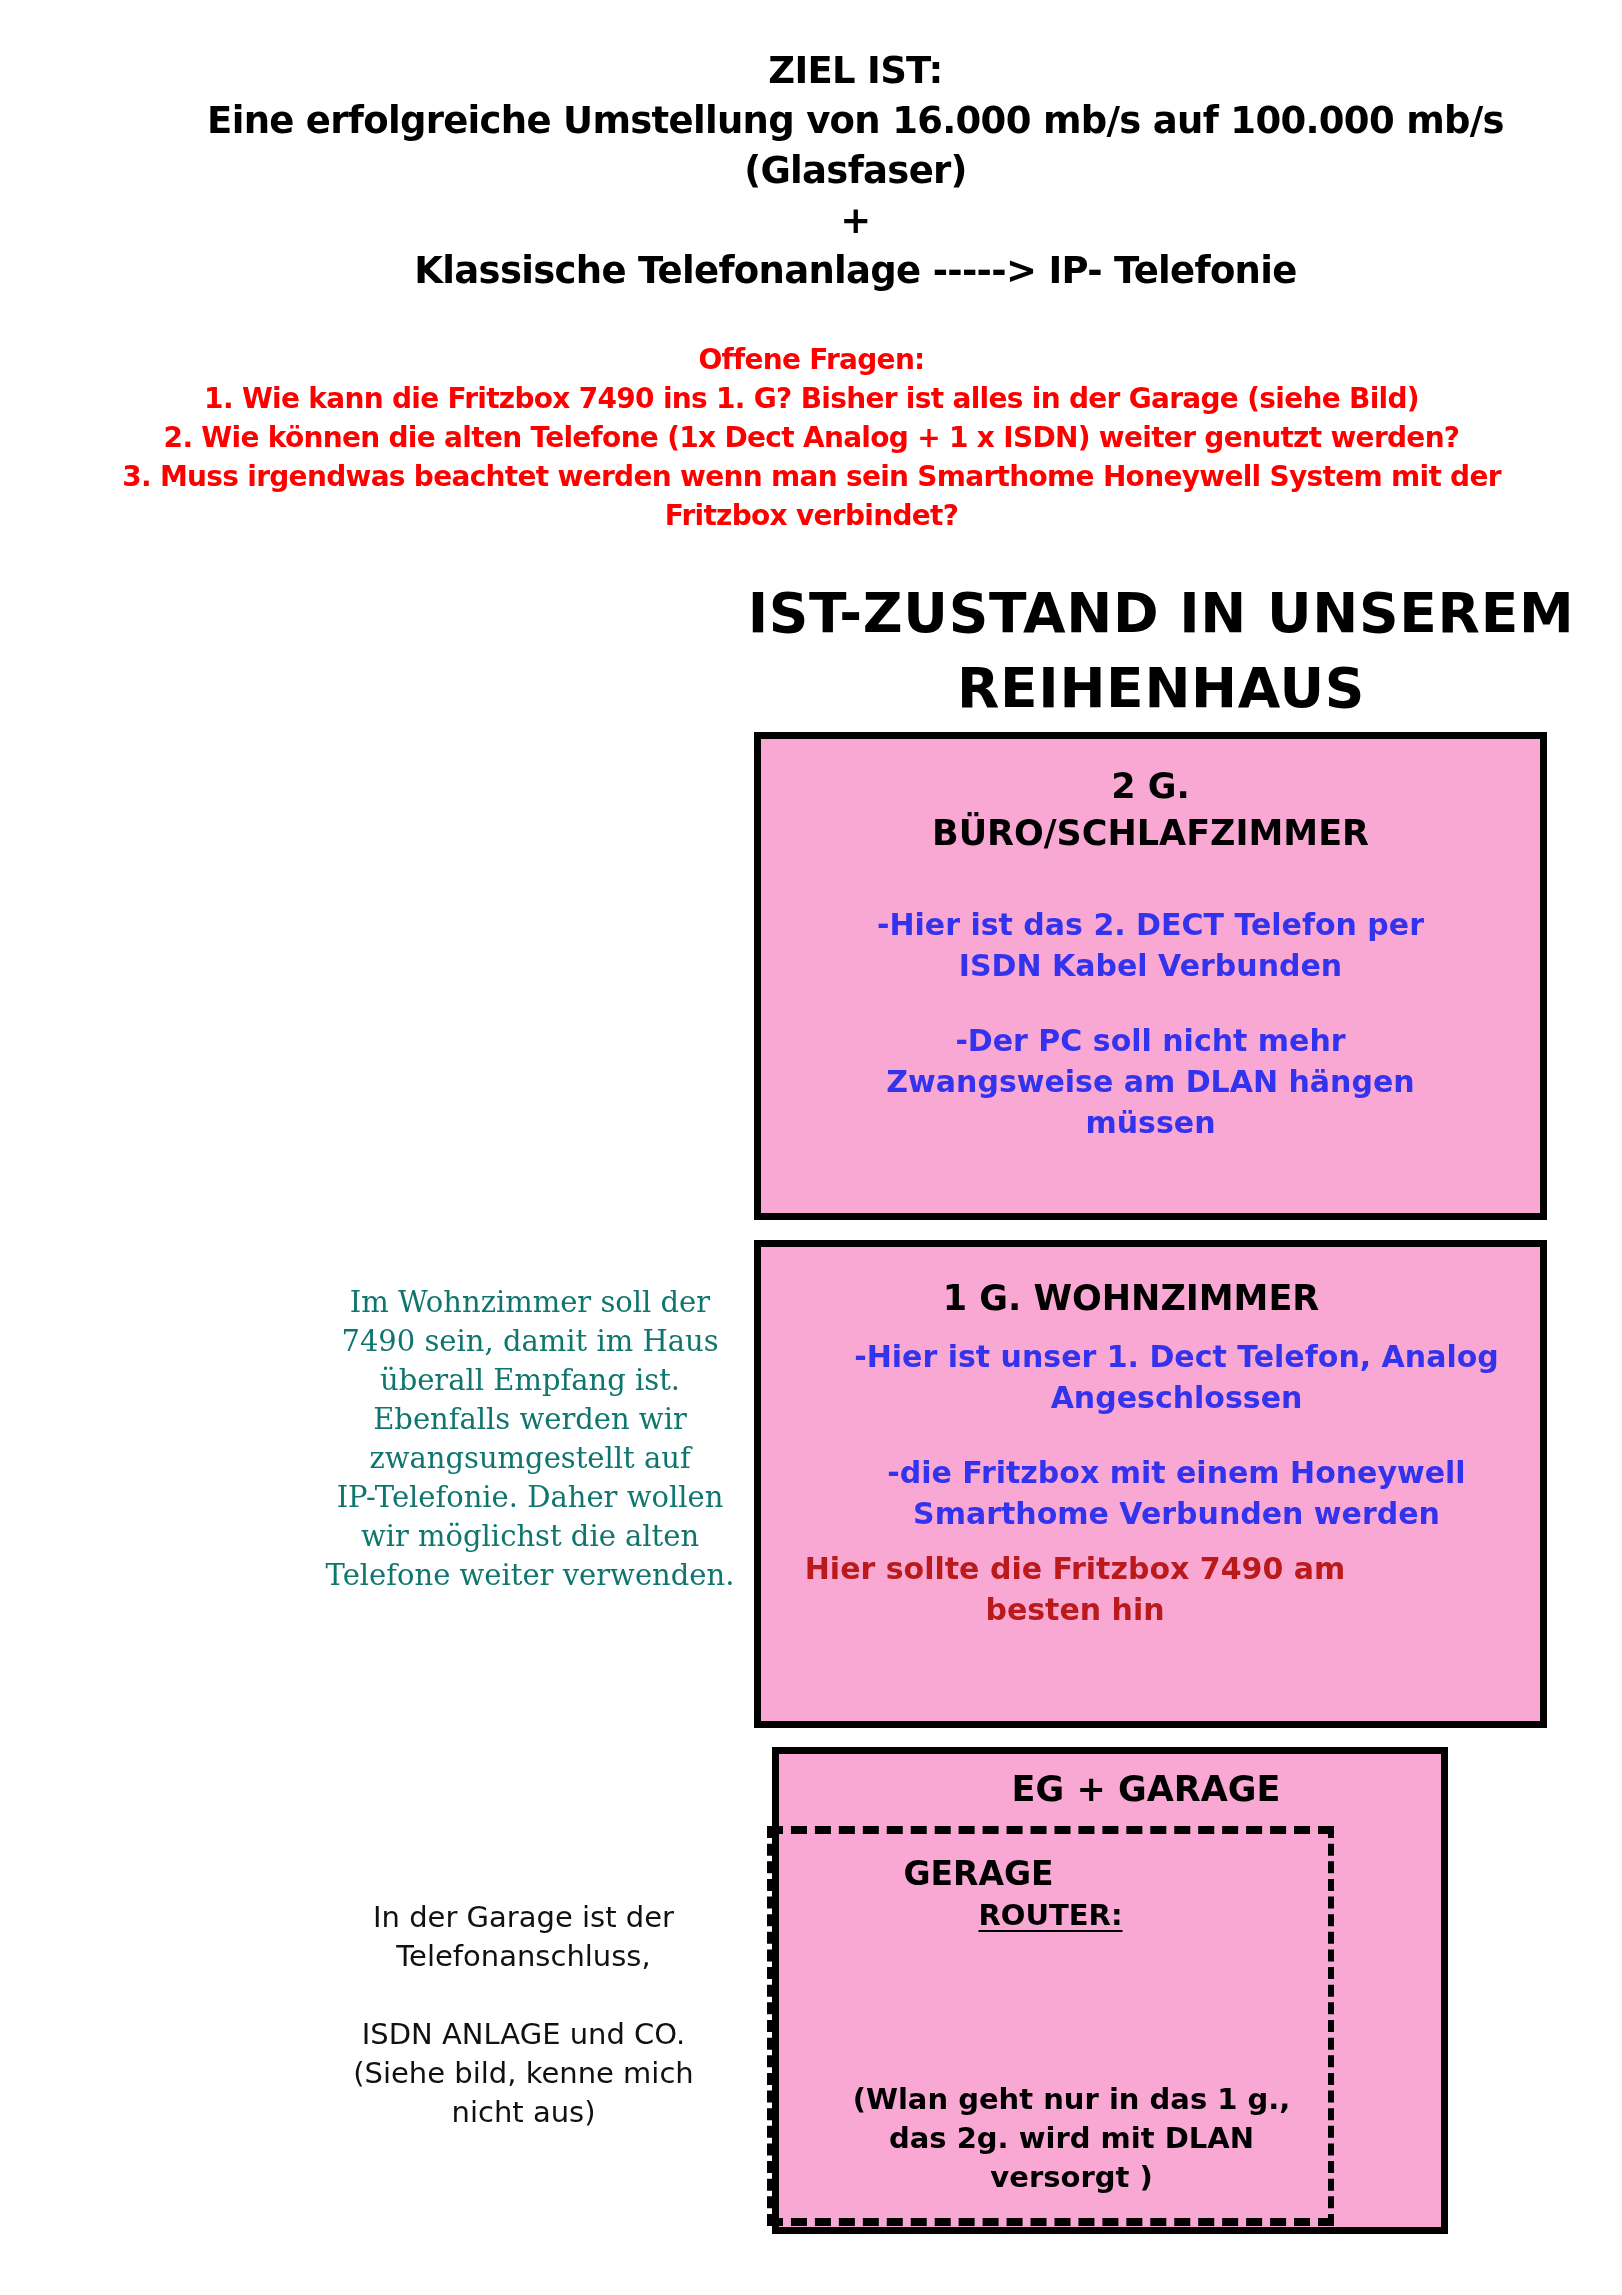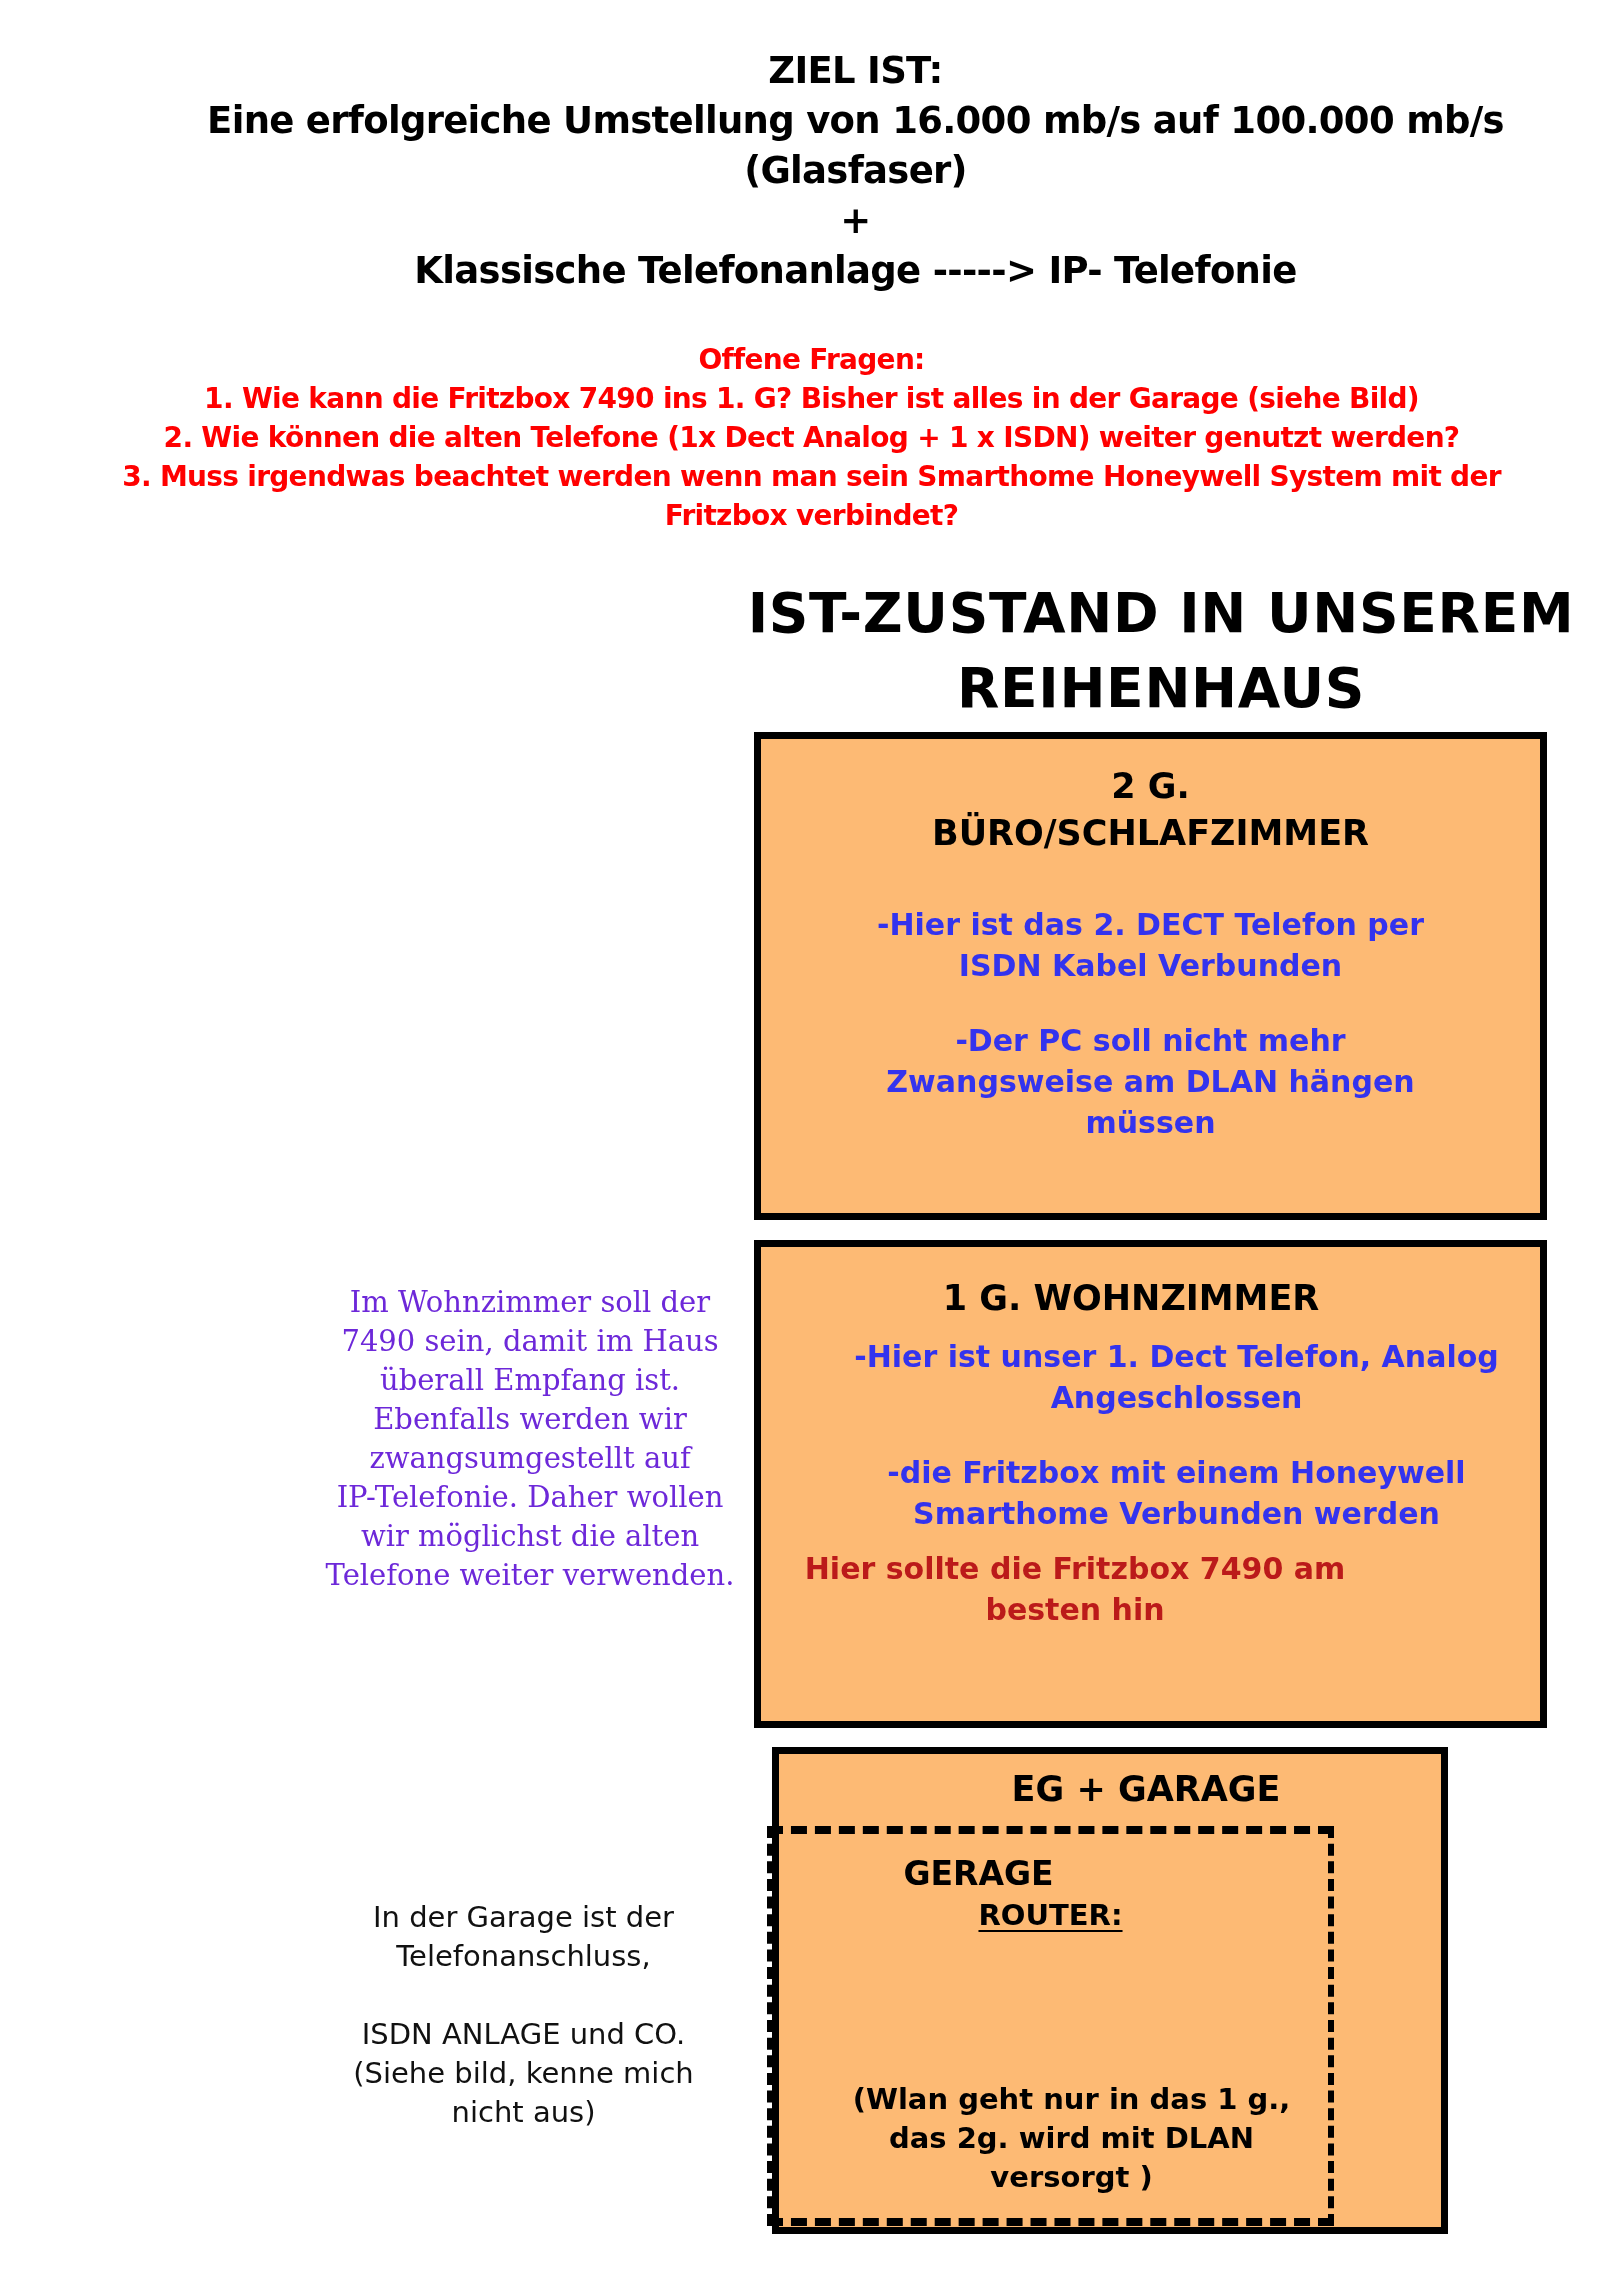--- a/index.html
+++ b/index.html
@@ -9,33 +9,33 @@
   .center { text-align: center; }
   .b { font-weight: bold; }
 
   #goal { left: 0; width: 1623px; top: 46px; font-size: 37px; line-height: 50px; letter-spacing: -0.7px; padding-left: 44px; }
   #goal div { white-space: nowrap; }
 
   #questions { left: 0; width: 1623px; top: 340px; font-size: 28px; line-height: 39px; color: #ff0000; letter-spacing: -0.7px; }
 
   #ist-title { left: 739px; width: 844px; top: 576px; font-size: 55px; line-height: 75px; letter-spacing: 0.7px; }
 
-  .box { position: absolute; border: 7.9px solid #000; box-sizing: border-box; background: #fdba74; }
+  .box { position: absolute; border: 7.9px solid #000; box-sizing: border-box; background: #f9a8d4; }
   #box-2g { left: 754px; top: 732px; width: 793px; height: 488px; }
   #box-1g { left: 754px; top: 1240px; width: 793px; height: 488px; }
   #box-eg { left: 772px; top: 1747px; width: 676px; height: 487px; }
 
   .room-title { position: absolute; left: 0; right: 0; text-align: center; font-weight: bold; font-size: 35px; line-height: 47px; }
   .blue { color: #3333ee; font-weight: bold; font-size: 30px; line-height: 41px; text-align: center; position: absolute; }
   .darkred { color: #bb1a1a; font-weight: bold; font-size: 30px; line-height: 41px; text-align: center; position: absolute; }
 
   #dashed { position: absolute; left: 767px; top: 1826px; width: 567px; height: 400px;
             border: 8.5px dashed #000; border-right-width: 6.5px; border-left-width: 6.5px; box-sizing: border-box; }
 
-  .side-serif { font-family: "DejaVu Serif", serif; font-size: 29px; line-height: 39px; text-align: center; position: absolute; color: #6d28d9; }
+  .side-serif { font-family: "DejaVu Serif", serif; font-size: 29px; line-height: 39px; text-align: center; position: absolute; color: #0f766e; }
   .side-sans { font-family: "DejaVu Sans", sans-serif; font-size: 29px; line-height: 39px; text-align: center; position: absolute; color: #111; }
   .underline { text-decoration: underline; text-underline-offset: 5.2px; }
 </style>
 </head>
 <body>
 
 <div id="goal" class="abs center b">
   <div>ZIEL IST:</div>
   <div>Eine erfolgreiche Umstellung von 16.000 mb/s auf 100.000 mb/s</div>
   <div>(Glasfaser)</div>

